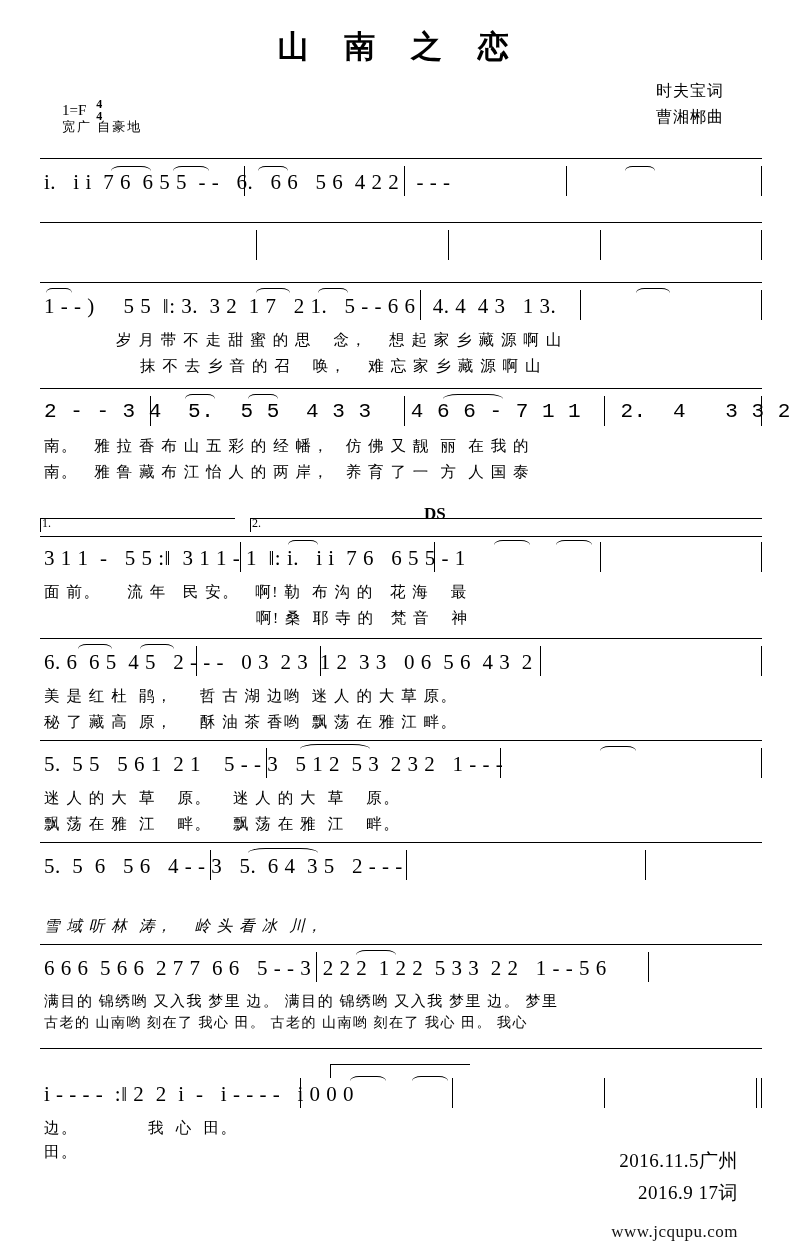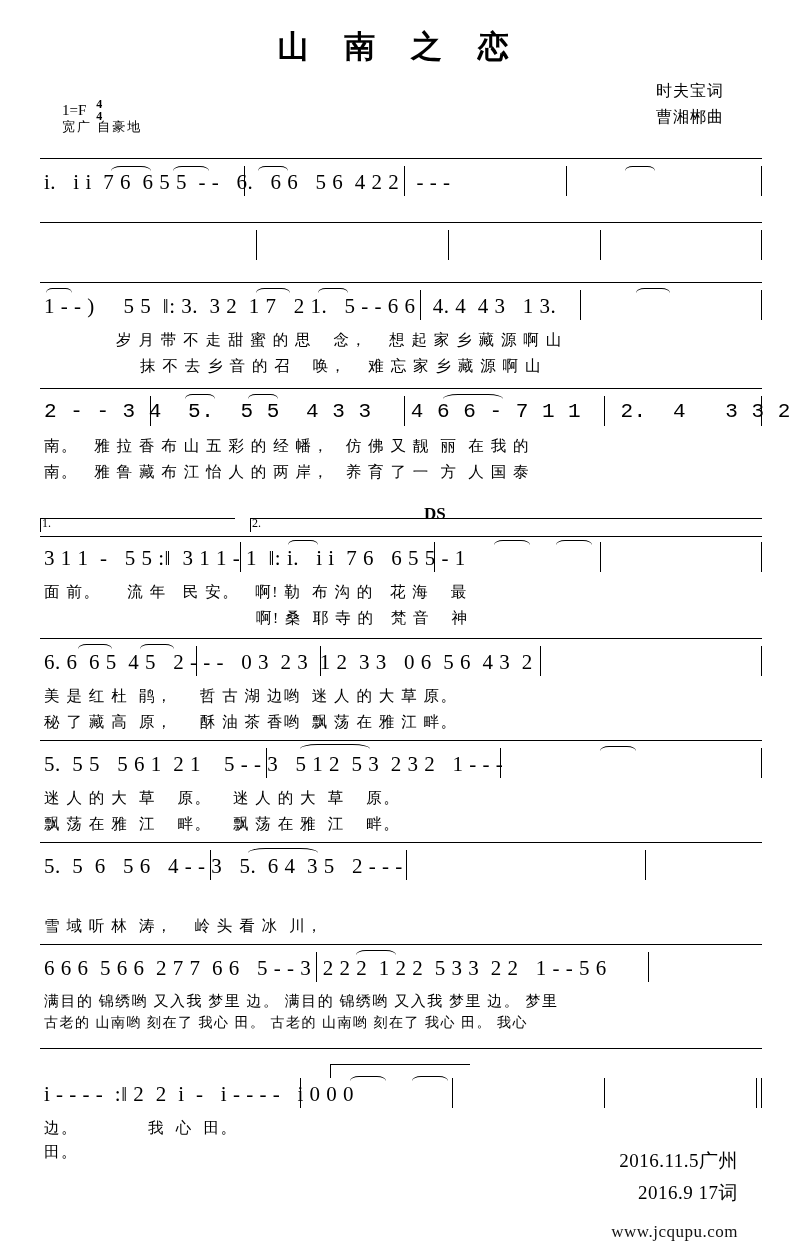--- a/index.html
+++ b/index.html
@@ -190,21 +190,21 @@
   <div class="ln lyr-ln" style="left:44px; top:788px;">迷 人 的 大  草    原。    迷 人 的 大  草    原。</div>
   <div class="ln lyr-ln" style="left:44px; top:814px;">飘 荡 在 雅  江    畔。    飘 荡 在 雅  江    畔。</div>
   <div class="vline" style="left:266px; top:748px; height:30px;"></div>
   <div class="vline" style="left:500px; top:748px; height:30px;"></div>
   <div class="vline" style="left:761px; top:748px; height:30px;"></div>
   <div class="slur" style="left:300px; top:744px; width:70px;"></div>
   <div class="slur" style="left:600px; top:746px; width:36px;"></div>
 
   <div class="hline" style="left:40px; top:842px; width:722px;"></div>
   <div class="ln notes-ln" style="left:44px; top:854px;">5.  5  6   5 6   4 - - 3   5.  6 4  3 5   2 - - -</div>
-  <div class="ln lyr-ln" style="left:44px; top:916px;">雪 域 听 林  涛，    岭 头 看 冰  川，</div>
+  <div class="ln lyr-ln" style="left:44px; top:916px;font-style:italic;">雪 域 听 林  涛，    岭 头 看 冰  川，</div>
   <div class="vline" style="left:210px; top:850px; height:30px;"></div>
   <div class="vline" style="left:406px; top:850px; height:30px;"></div>
   <div class="vline" style="left:645px; top:850px; height:30px;"></div>
   <div class="slur" style="left:248px; top:848px; width:70px;"></div>
 
   <div class="hline" style="left:40px; top:944px; width:722px;"></div>
   <div class="ln notes-ln" style="left:44px; top:956px;">6 6 6  5 6 6  2 7 7  6 6   5 - - 3  2 2 2  1 2 2  5 3 3  2 2   1 - - 5 6</div>
   <div class="ln lyr-ln" style="left:44px; top:992px; font-size:15px;">满目的 锦绣哟 又入我 梦里 边。 满目的 锦绣哟 又入我 梦里 边。 梦里</div>
   <div class="ln lyr-ln" style="left:44px; top:1014px; font-size:14px;">古老的 山南哟 刻在了 我心 田。 古老的 山南哟 刻在了 我心 田。 我心</div>
   <div class="vline" style="left:316px; top:952px; height:30px;"></div>

